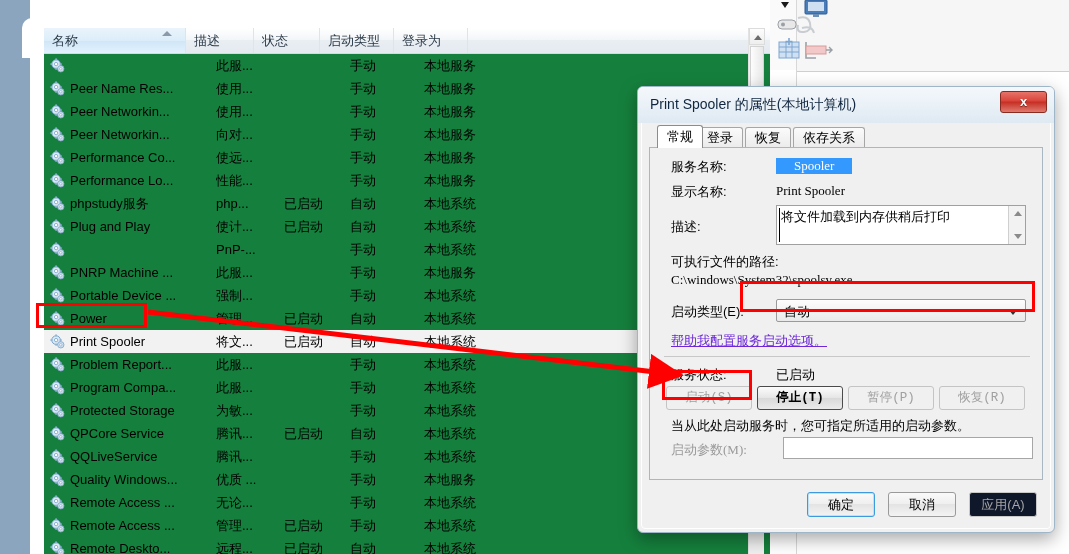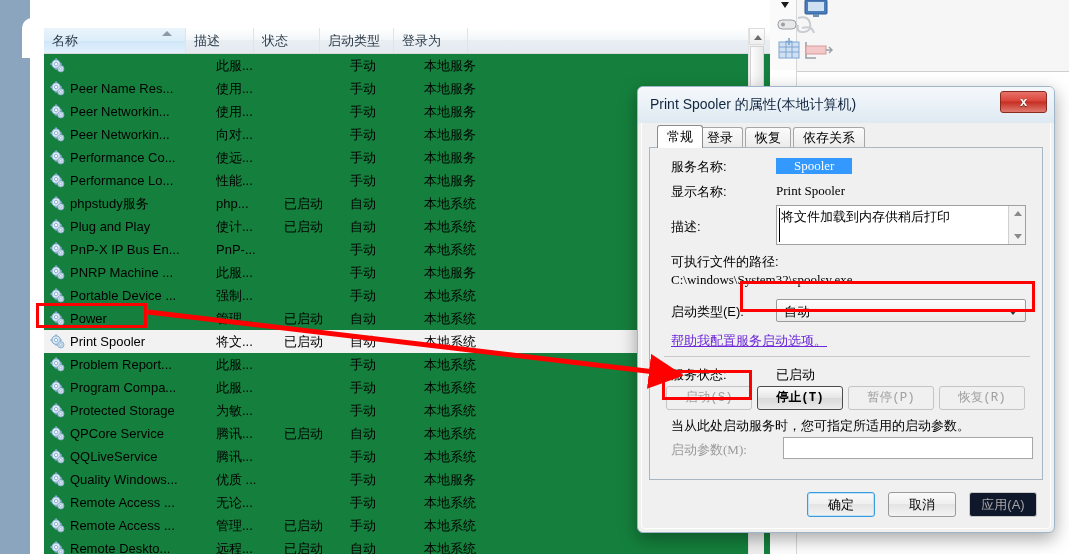--- a/index.html
+++ b/index.html
@@ -428,21 +428,20 @@
   <circle cx="6.5" cy="6.5" r="1.8" fill="#ffffff" stroke="#6f9dc6" stroke-width="0.8"></circle>
   <g fill="#8fb4d6">
     <rect x="5.7" y="0.4" width="1.6" height="2.2"></rect>
               <rect x="5.7" y="10.4" width="1.6" height="2.2"></rect>
     <rect x="0.4" y="5.7" width="2.2" height="1.6"></rect>
               <rect x="10.4" y="5.7" width="2.2" height="1.6"></rect>
   </g>
   <circle cx="11.5" cy="11.5" r="3.4" fill="#cfe0ef" stroke="#7fa6c9" stroke-width="0.9"></circle>
   <circle cx="11.5" cy="11.5" r="1.3" fill="#ffffff" stroke="#7fa6c9" stroke-width="0.7"></circle>
 </svg>
-          <div class="cell c-name">PnP-X IP Bus En...</div>
           <div class="cell c-desc">PnP-...</div>
           <div class="cell c-state"></div>
           <div class="cell c-start">手动</div>
           <div class="cell c-logon">本地系统</div>
         </div>
         <div class="row">
           <svg class="svc-icon" viewBox="0 0 16 16">
   <circle cx="6.5" cy="6.5" r="4.6" fill="#dceaf6" stroke="#6f9dc6" stroke-width="1"></circle>
   <circle cx="6.5" cy="6.5" r="1.8" fill="#ffffff" stroke="#6f9dc6" stroke-width="0.8"></circle>
   <g fill="#8fb4d6">

